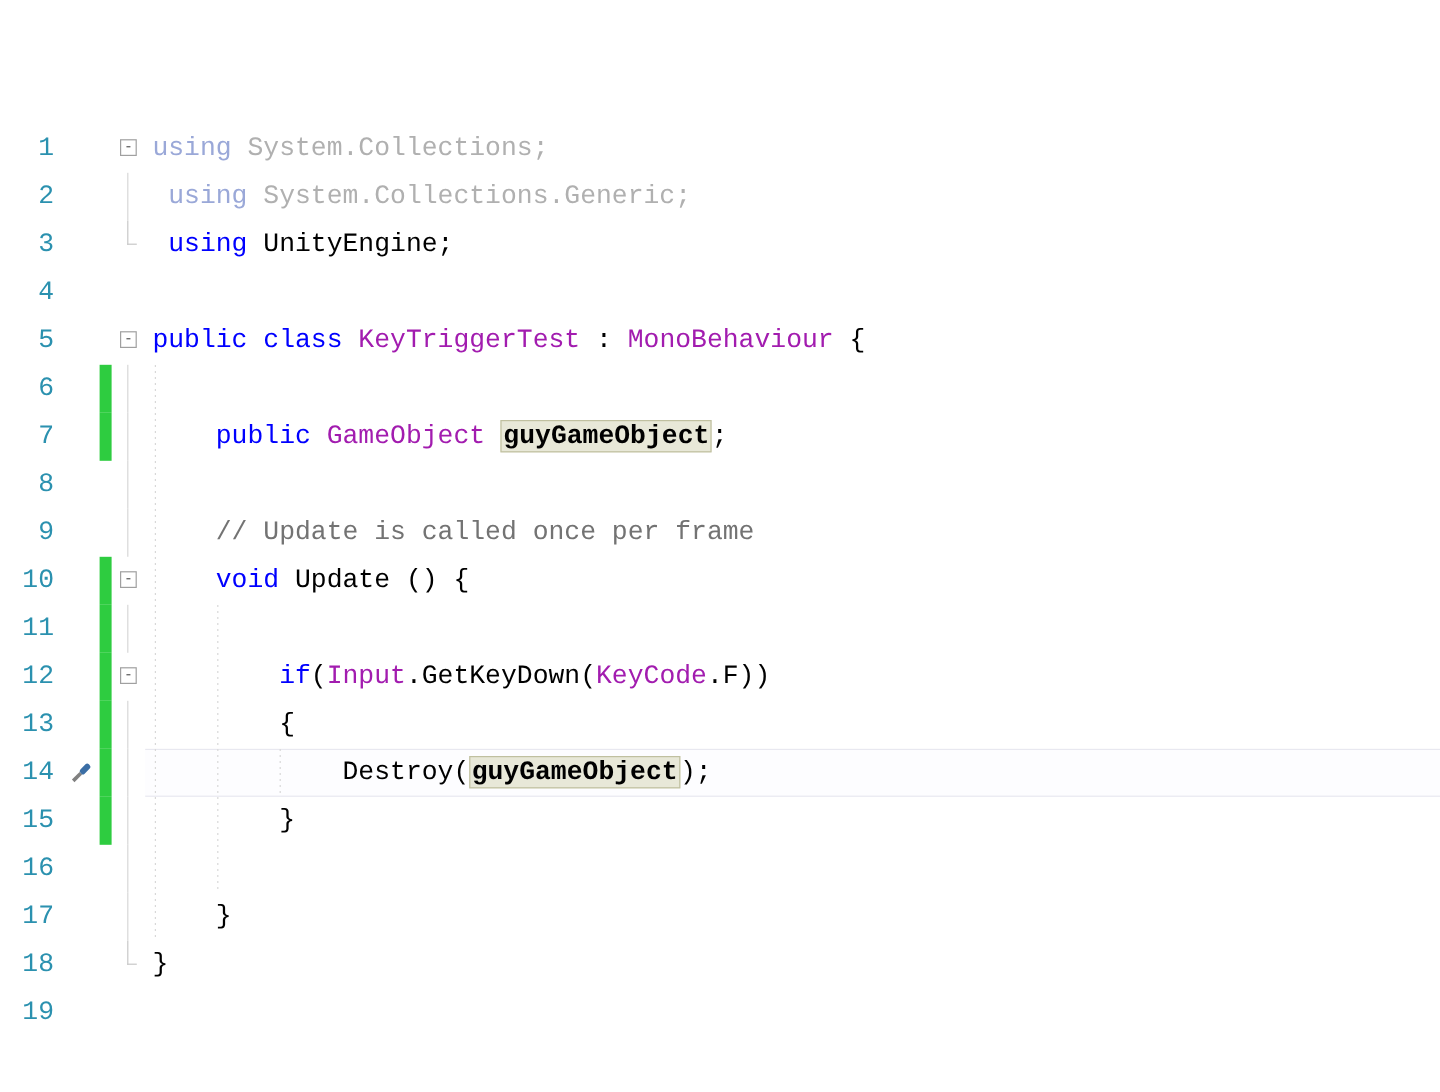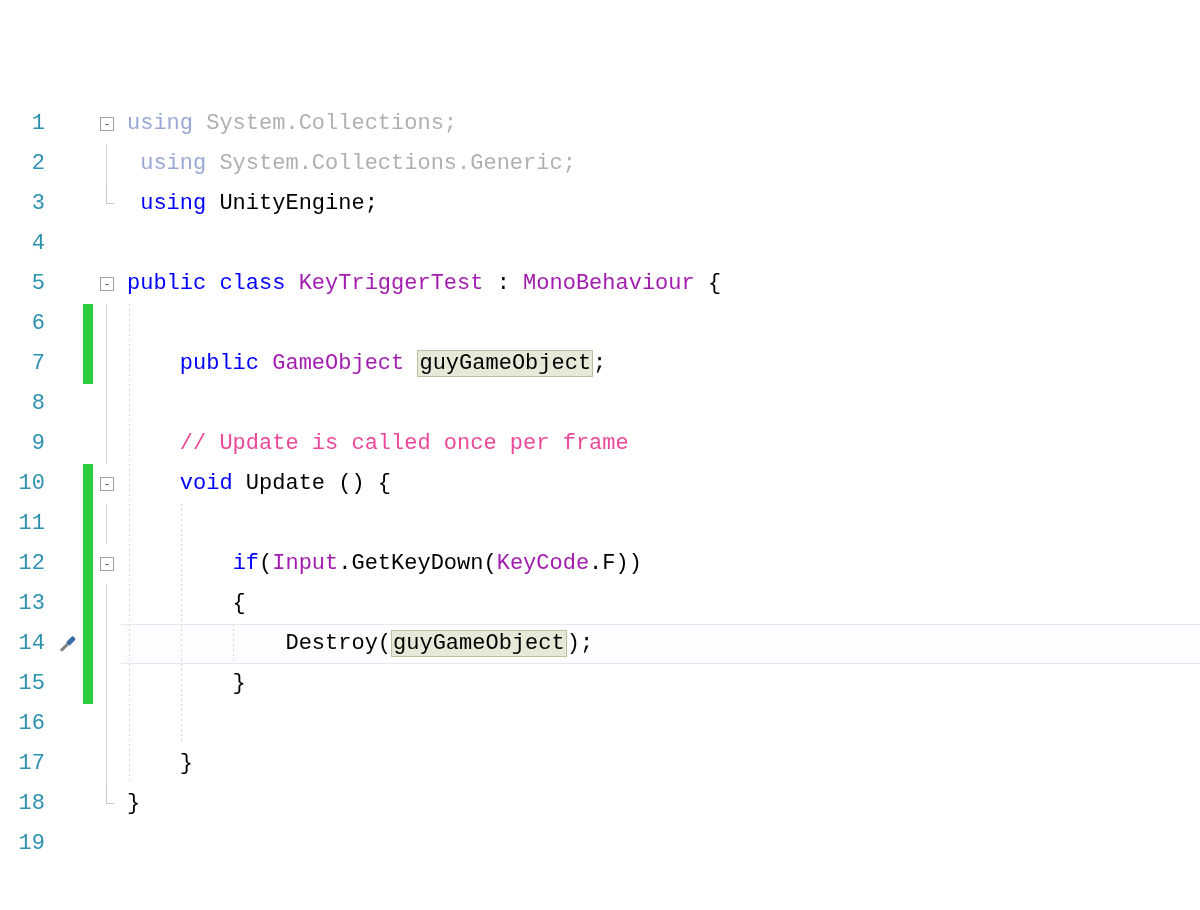--- a/index.html
+++ b/index.html
@@ -81,27 +81,28 @@
     }
     .code-line {
       height: 40px;
       line-height: 40px;
       color: #000000;
       position: relative;
       padding-left: 6px;
     }
     .kw { color: #0000ff; }
     .type { color: #a21caf; }
-    .cm { color: #ec4899; }
+    .cm { color: #737373; }
     .dim { color: #b0b0b0; }
     .dim .kw { color: #9aa8d8; }
     .highlight-box {
       background: #e8e8d8;
       border: 1px solid #c0c0a0;
       padding: 0 1px;
+      font-weight: bold;
     }
     .current-line {
       position: absolute;
       left: 0;
       right: 0;
       height: 40px;
       border-top: 1px solid #e8e8f0;
       border-bottom: 1px solid #e8e8f0;
       background: #fdfdff;
       z-index: -1;

